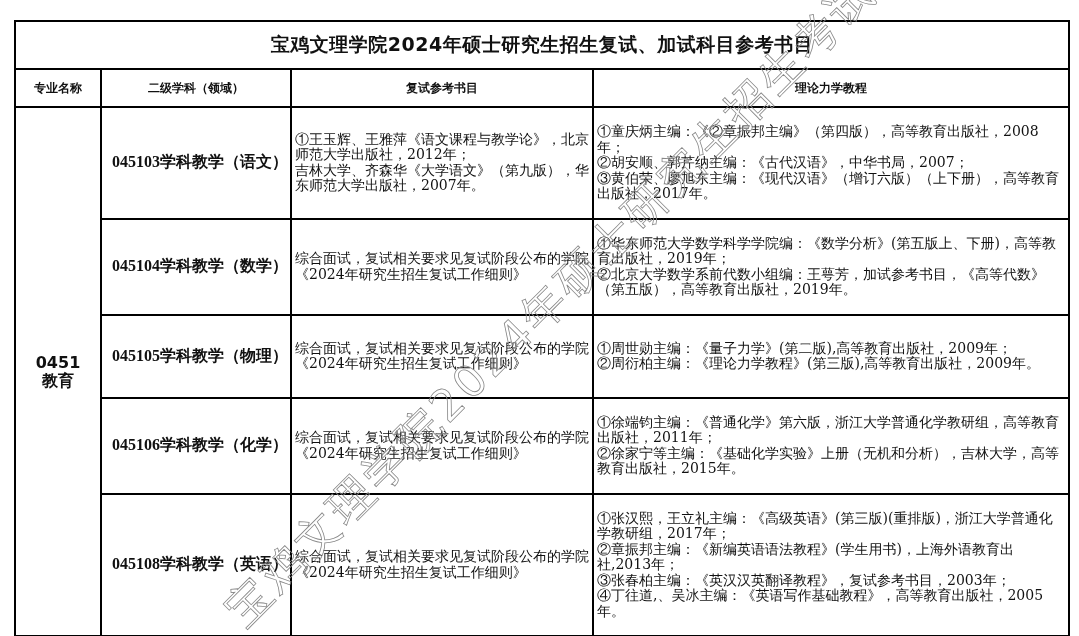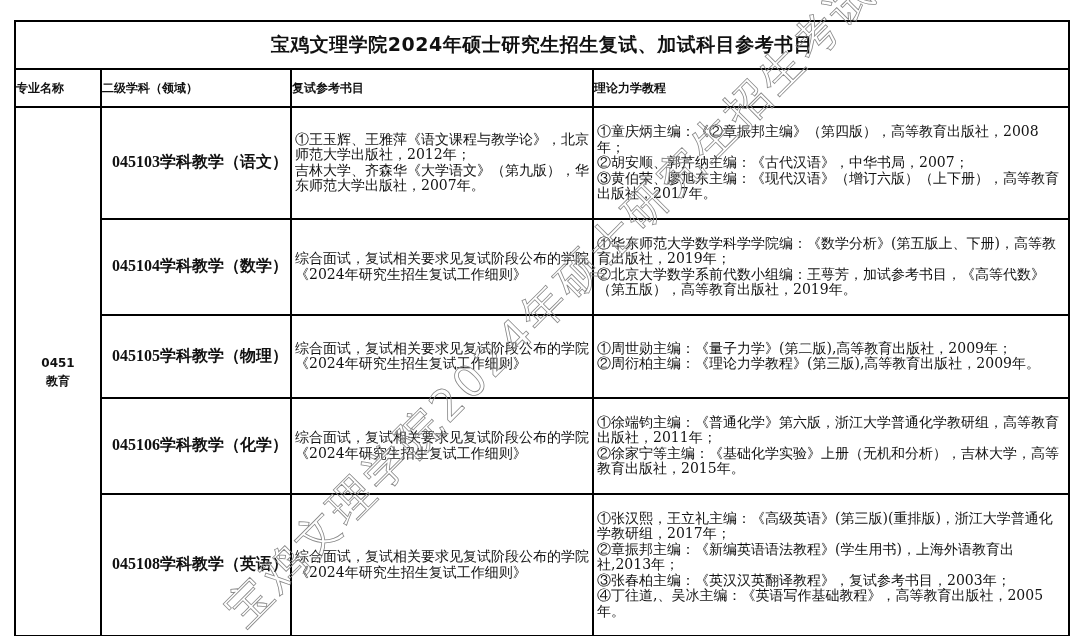--- a/index.html
+++ b/index.html
@@ -4,22 +4,22 @@
 <style>
   html, body { margin: 0; padding: 0; background: #ffffff; }
   body { width: 1079px; height: 636px; position: relative; overflow: hidden;
          font-family: "DejaVu Serif", "Liberation Serif", serif; color: #111; }
   .sheet { position: absolute; left: 14px; top: 20px; width: 892px; border-radius: 26px; }
   table { border-collapse: collapse; width: 1054px; table-layout: fixed; }
   td, th { border: 2px solid #000; padding: 0; }
   .title { height: 46px; text-align: center; font-size: 19px; font-weight: bold;
            font-family: "DejaVu Sans", "Liberation Sans", sans-serif; letter-spacing: 0.5px; }
   .hdr th { height: 36px; font-size: 12px; font-weight: bold;
-            font-family: "DejaVu Sans", "Liberation Sans", sans-serif; text-align: left; }
-  .major { text-align: center; font-size: 12px; font-weight: bold;
+            font-family: "DejaVu Sans", "Liberation Sans", sans-serif; text-align: center; }
+  .major { text-align: center; font-size: 16px; font-weight: bold;
            font-family: "DejaVu Sans", "Liberation Sans", sans-serif; line-height: 18px; }
   .sub { font-size: 16px; font-weight: bold; padding-left: 10px;
          font-family: Liberation Serif, serif; }
   .txt { font-size: 14px; line-height: 15.5px; padding: 16px 3px; vertical-align: middle; }
   .txt div { white-space: normal; }
   .watermark { position: absolute; pointer-events: none; white-space: nowrap;
                font-size: 44px; color: rgba(0,0,0,0); -webkit-text-stroke: 0.8px #888;
                font-family: "DejaVu Sans", "Liberation Sans", sans-serif;
                transform-origin: left bottom; left: 255px; top: 580px;
                transform: rotate(-45deg); letter-spacing: 4px; }

